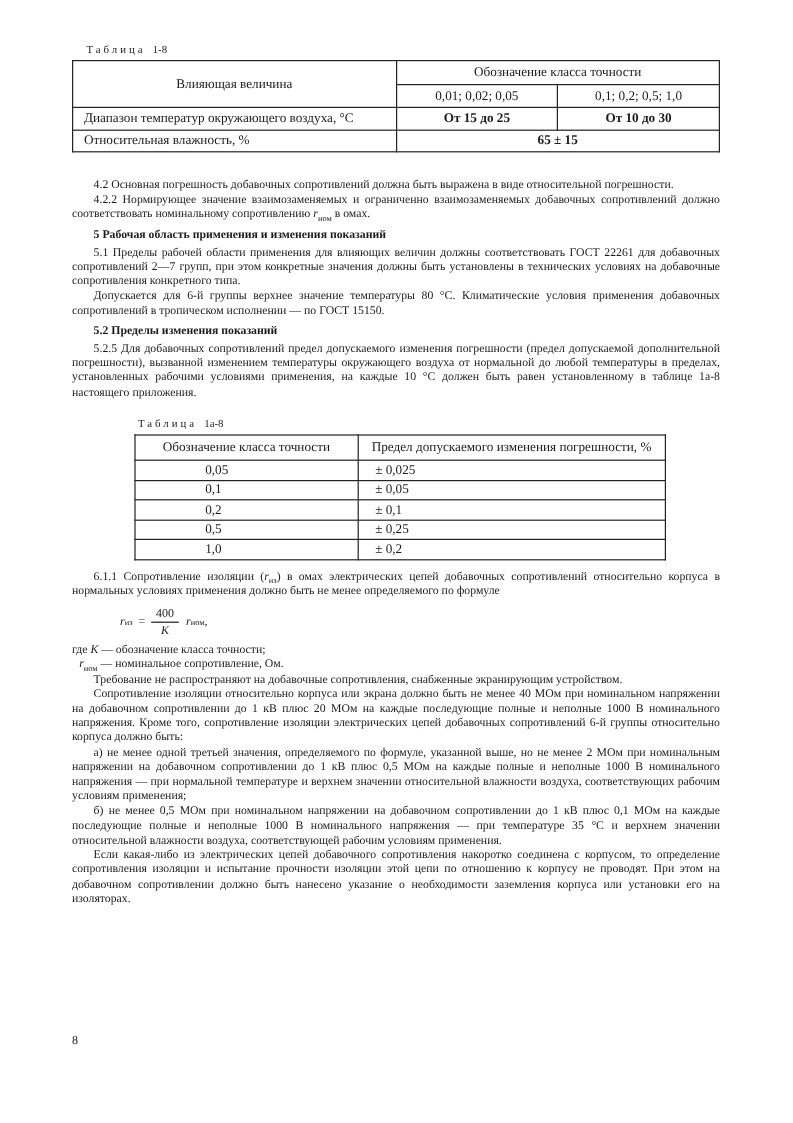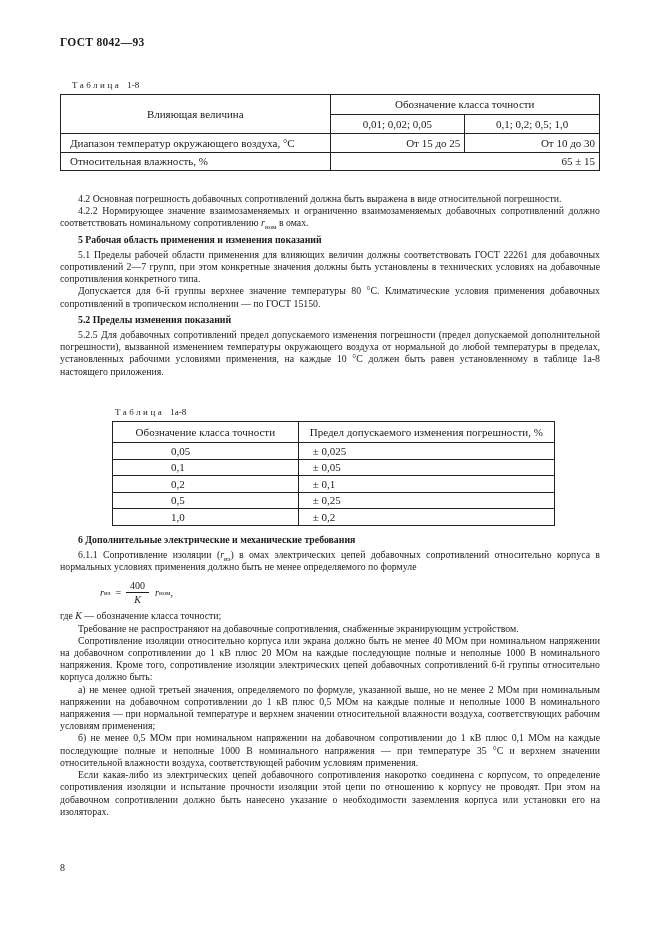--- a/index.html
+++ b/index.html
@@ -21,38 +21,38 @@
       font-weight: bold;
       font-size: 11.5px;
       letter-spacing: 0.3px;
       margin-bottom: 32px;
     }
     .caption {
       font-size: 9px;
       margin-bottom: 4px;
     }
     .cap1 { margin-left: 12px; }
-    .cap2 { margin-left: 55px; margin-top: 29px; }
+    .cap2 { margin-left: 55px; margin-top: 14px; }
     .cap-word { letter-spacing: 2.5px; margin-right: 6px; }
 
     table { border-collapse: collapse; }
     td {
       border: 1px solid #222;
       font-size: 11px;
       line-height: 10.5px;
       vertical-align: middle;
     }
 
     .t1 { width: 540px; margin-bottom: 22px; }
     .t1 .hdr { text-align: center; padding: 4px 4px; }
     .t1 .c1 { width: 50%; }
     .t1 .c2, .t1 .c3 { width: 25%; }
     .t1 .sub { text-align: center; padding: 4px 4px; margin-top: 44px; }
     .t1 .lbl { padding: 3.5px 4px 3.5px 9px; }
-    .t1 .val { text-align: right; padding: 3.5px 4px; }
+    .t1 .val { text-align: center; padding: 3.5px 4px; font-weight: bold; }
 
     .t2 { width: 443px; margin-left: 52px; margin-bottom: 8px; }
     .t2 .hd { text-align: center; padding: 5px 6px; }
     .t2 .c-cls { width: 42%; }
     .t2 .cls { padding: 2.5px 4px 2.5px 58px; }
     .t2 .lim { padding: 2.5px 4px 2.5px 14px; }
 
     .body-text p {
       font-size: 9.8px;
       line-height: 12.2px;
@@ -90,21 +90,20 @@
       left: 60px;
       top: 862px;
       font-size: 10px;
     }
   </style>
 </head>
 <body>
 
 <div class="page">
 
-  <div class="gost-header">ГОСТ 8042—93</div>
 
   <div class="caption cap1">
     <span class="cap-word">Таблица</span><span>1-8</span>
   </div>
 
   <table class="t1">
     <tbody>
       <tr>
         <td class="hdr c1" rowspan="2">Влияющая величина</td>
         <td class="hdr" colspan="2">Обозначение класса точности</td>
@@ -163,37 +162,37 @@
         <td class="lim">± 0,25</td>
       </tr>
       <tr>
         <td class="cls">1,0</td>
         <td class="lim">± 0,2</td>
       </tr>
     </tbody>
   </table>
 
   <div class="body-text">
-    <p class="h">6 Дополнительные электрические и механические требования</p>
     <p><span>6.1.1 Сопротивление изоляции (</span><span class="it">r</span><sub>из</sub><span>) в омах электрических цепей добавочных сопротивлений относительно корпуса в нормальных условиях применения должно быть не менее определяемого по формуле</span></p>
 
     <div class="formula">
       <span class="it">r</span>
         <sub>из</sub>
         <span class="eq">=</span>
         <span class="frac">
           <span class="num">400</span>
           <span class="den it">K</span>
         </span>
         <span class="it">r</span>
         <sub>ном</sub>
         <span>,</span>
     </div>
 
     <p class="noindent"><span>где </span><span class="it">К</span><span> — обозначение класса точности;</span></p>
+    <p class="noindent where-r"><span class="it">r</span><sub>ном</sub><span> — номинальное сопротивление, Ом.</span></p>
 
     <p>Требование не распространяют на добавочные сопротивления, снабженные экранирующим устройством.</p>
     <p>Сопротивление изоляции относительно корпуса или экрана должно быть не менее 40 МОм при номинальном напряжении на добавочном сопротивлении до 1 кВ плюс 20 МОм на каждые последующие полные и неполные 1000 В номинального напряжения. Кроме того, сопротивление изоляции электрических цепей добавочных сопротивлений 6-й группы относительно корпуса должно быть:</p>
     <p>а) не менее одной третьей значения, определяемого по формуле, указанной выше, но не менее 2 МОм при номинальным напряжении на добавочном сопротивлении до 1 кВ плюс 0,5 МОм на каждые полные и неполные 1000 В номинального напряжения — при нормальной температуре и верхнем значении относительной влажности воздуха, соответствующих рабочим условиям применения;</p>
     <p>б) не менее 0,5 МОм при номинальном напряжении на добавочном сопротивлении до 1 кВ плюс 0,1 МОм на каждые последующие полные и неполные 1000 В номинального напряжения — при температуре 35 °С и верхнем значении относительной влажности воздуха, соответствующей рабочим условиям применения.</p>
     <p>Если какая-либо из электрических цепей добавочного сопротивления накоротко соединена с корпусом, то определение сопротивления изоляции и испытание прочности изоляции этой цепи по отношению к корпусу не проводят. При этом на добавочном сопротивлении должно быть нанесено указание о необходимости заземления корпуса или установки его на изоляторах.</p>
   </div>
 
   <div class="page-number">8</div>
 

